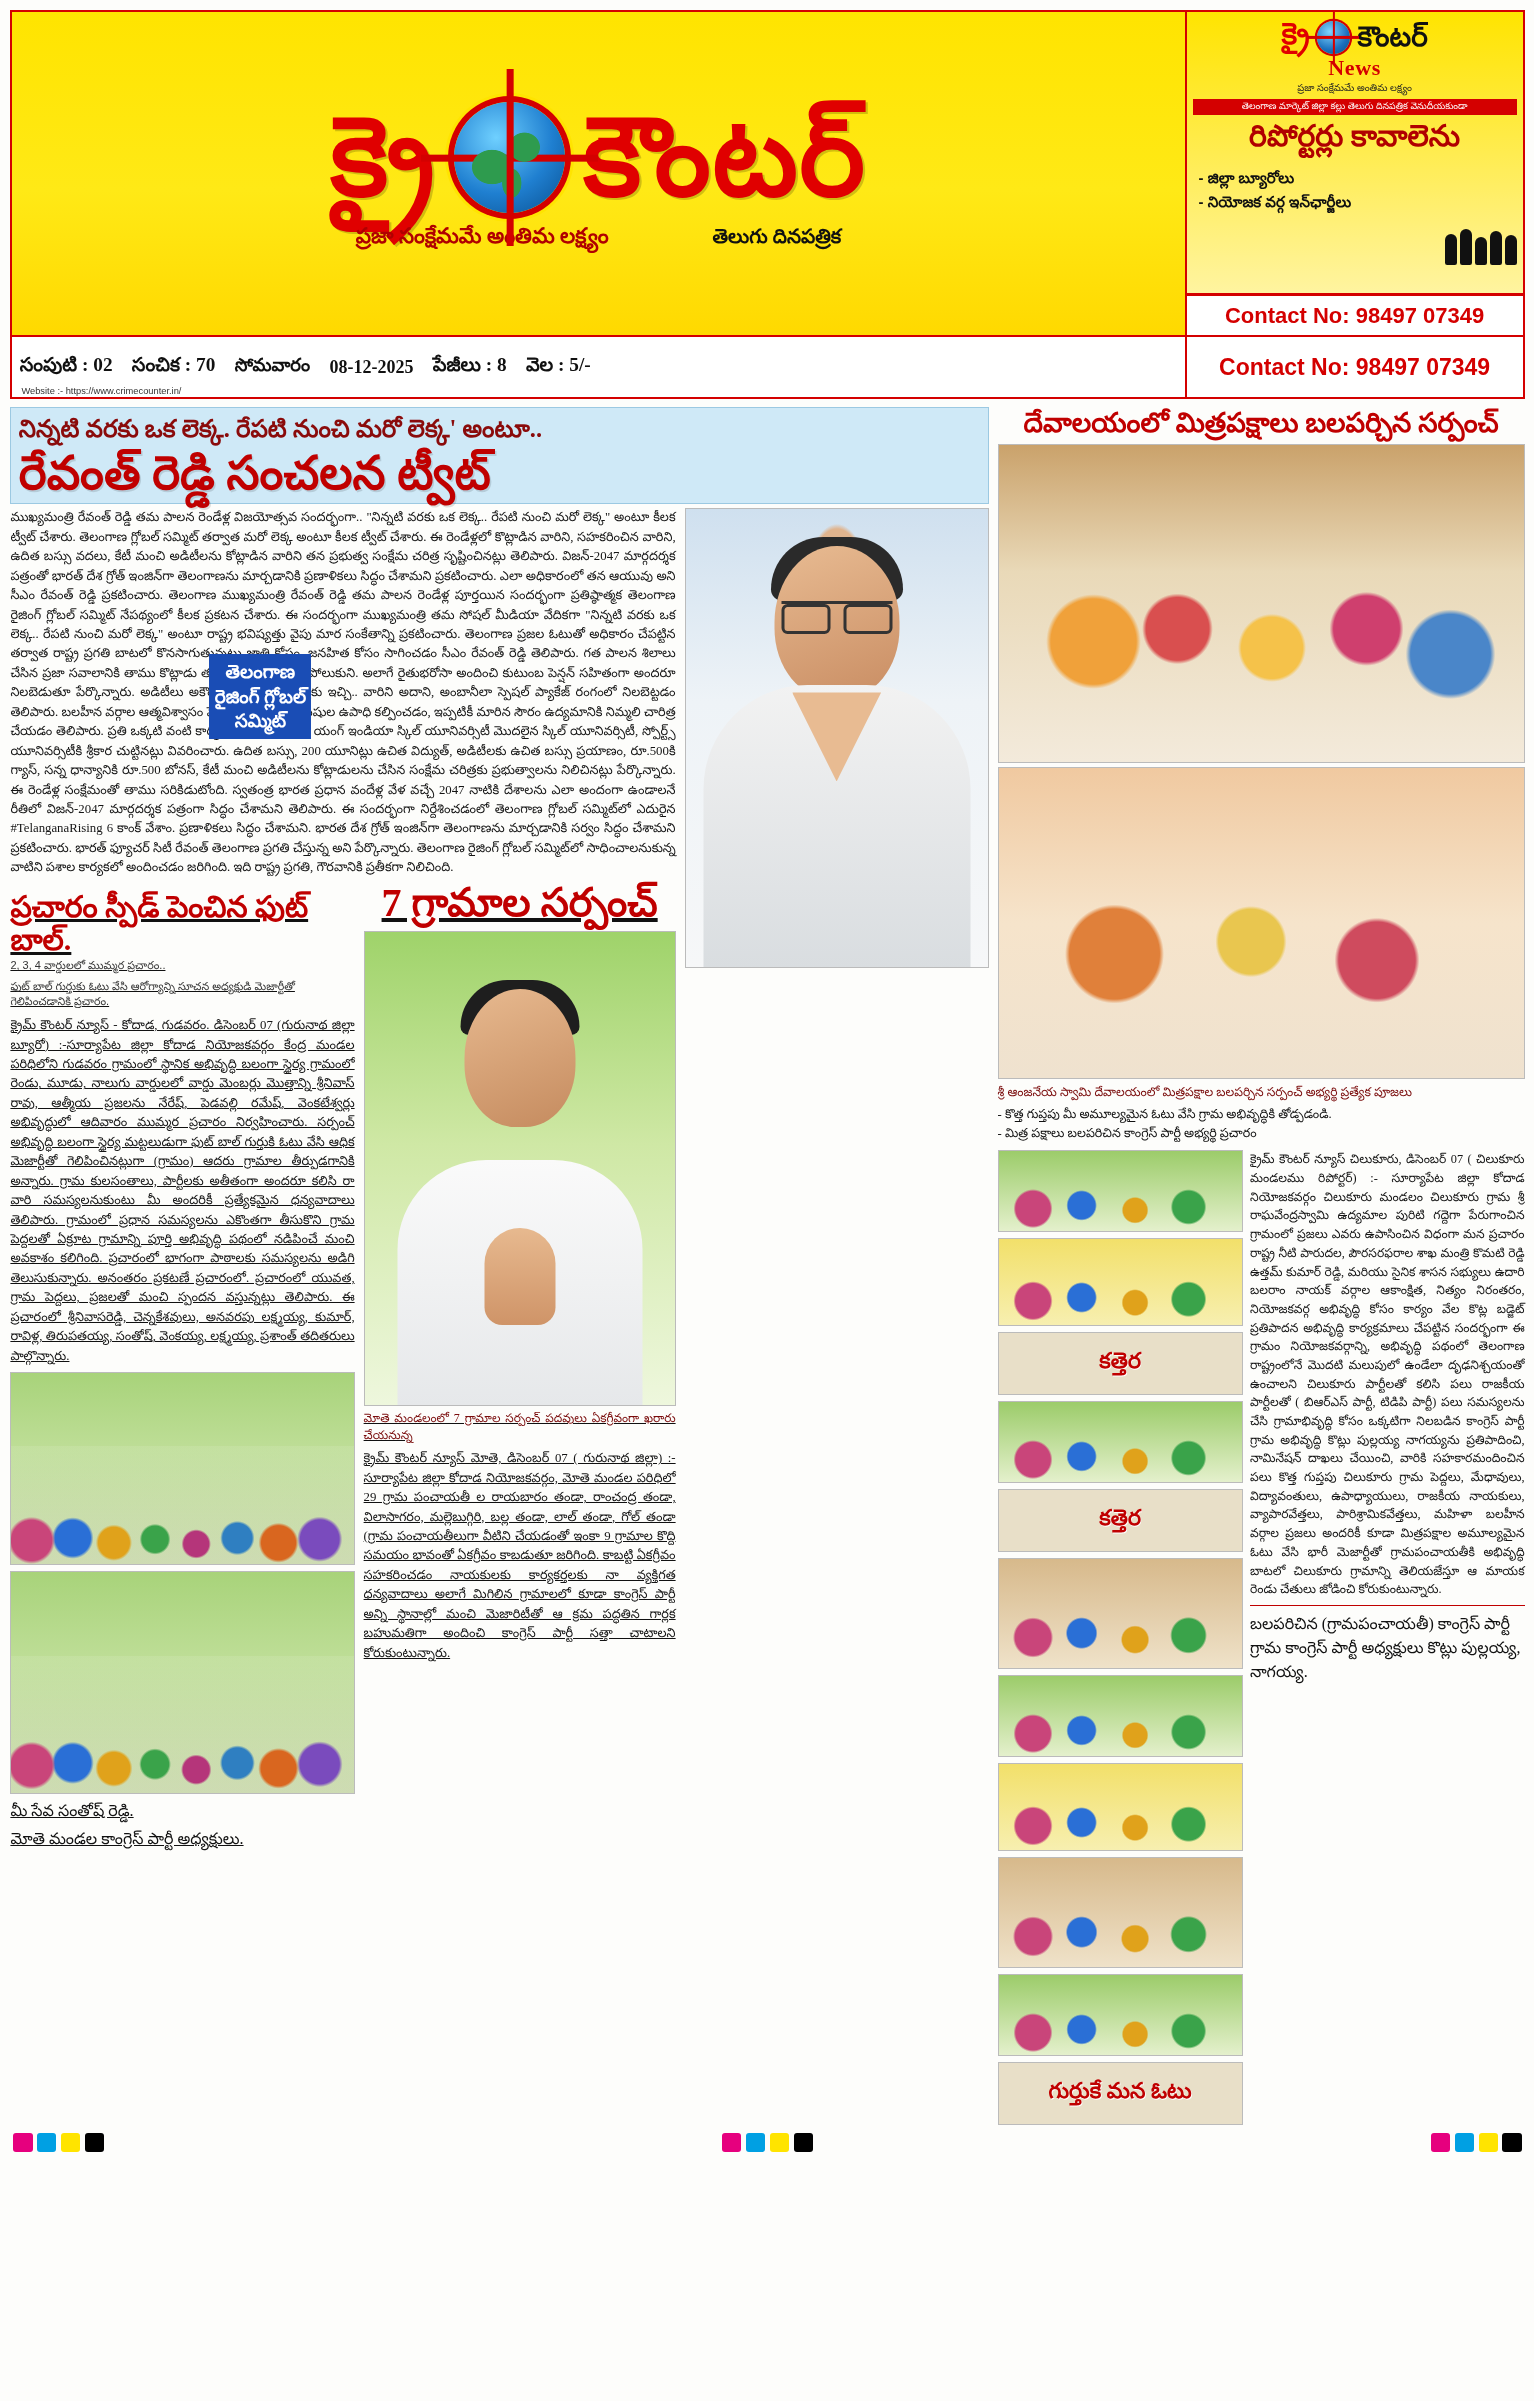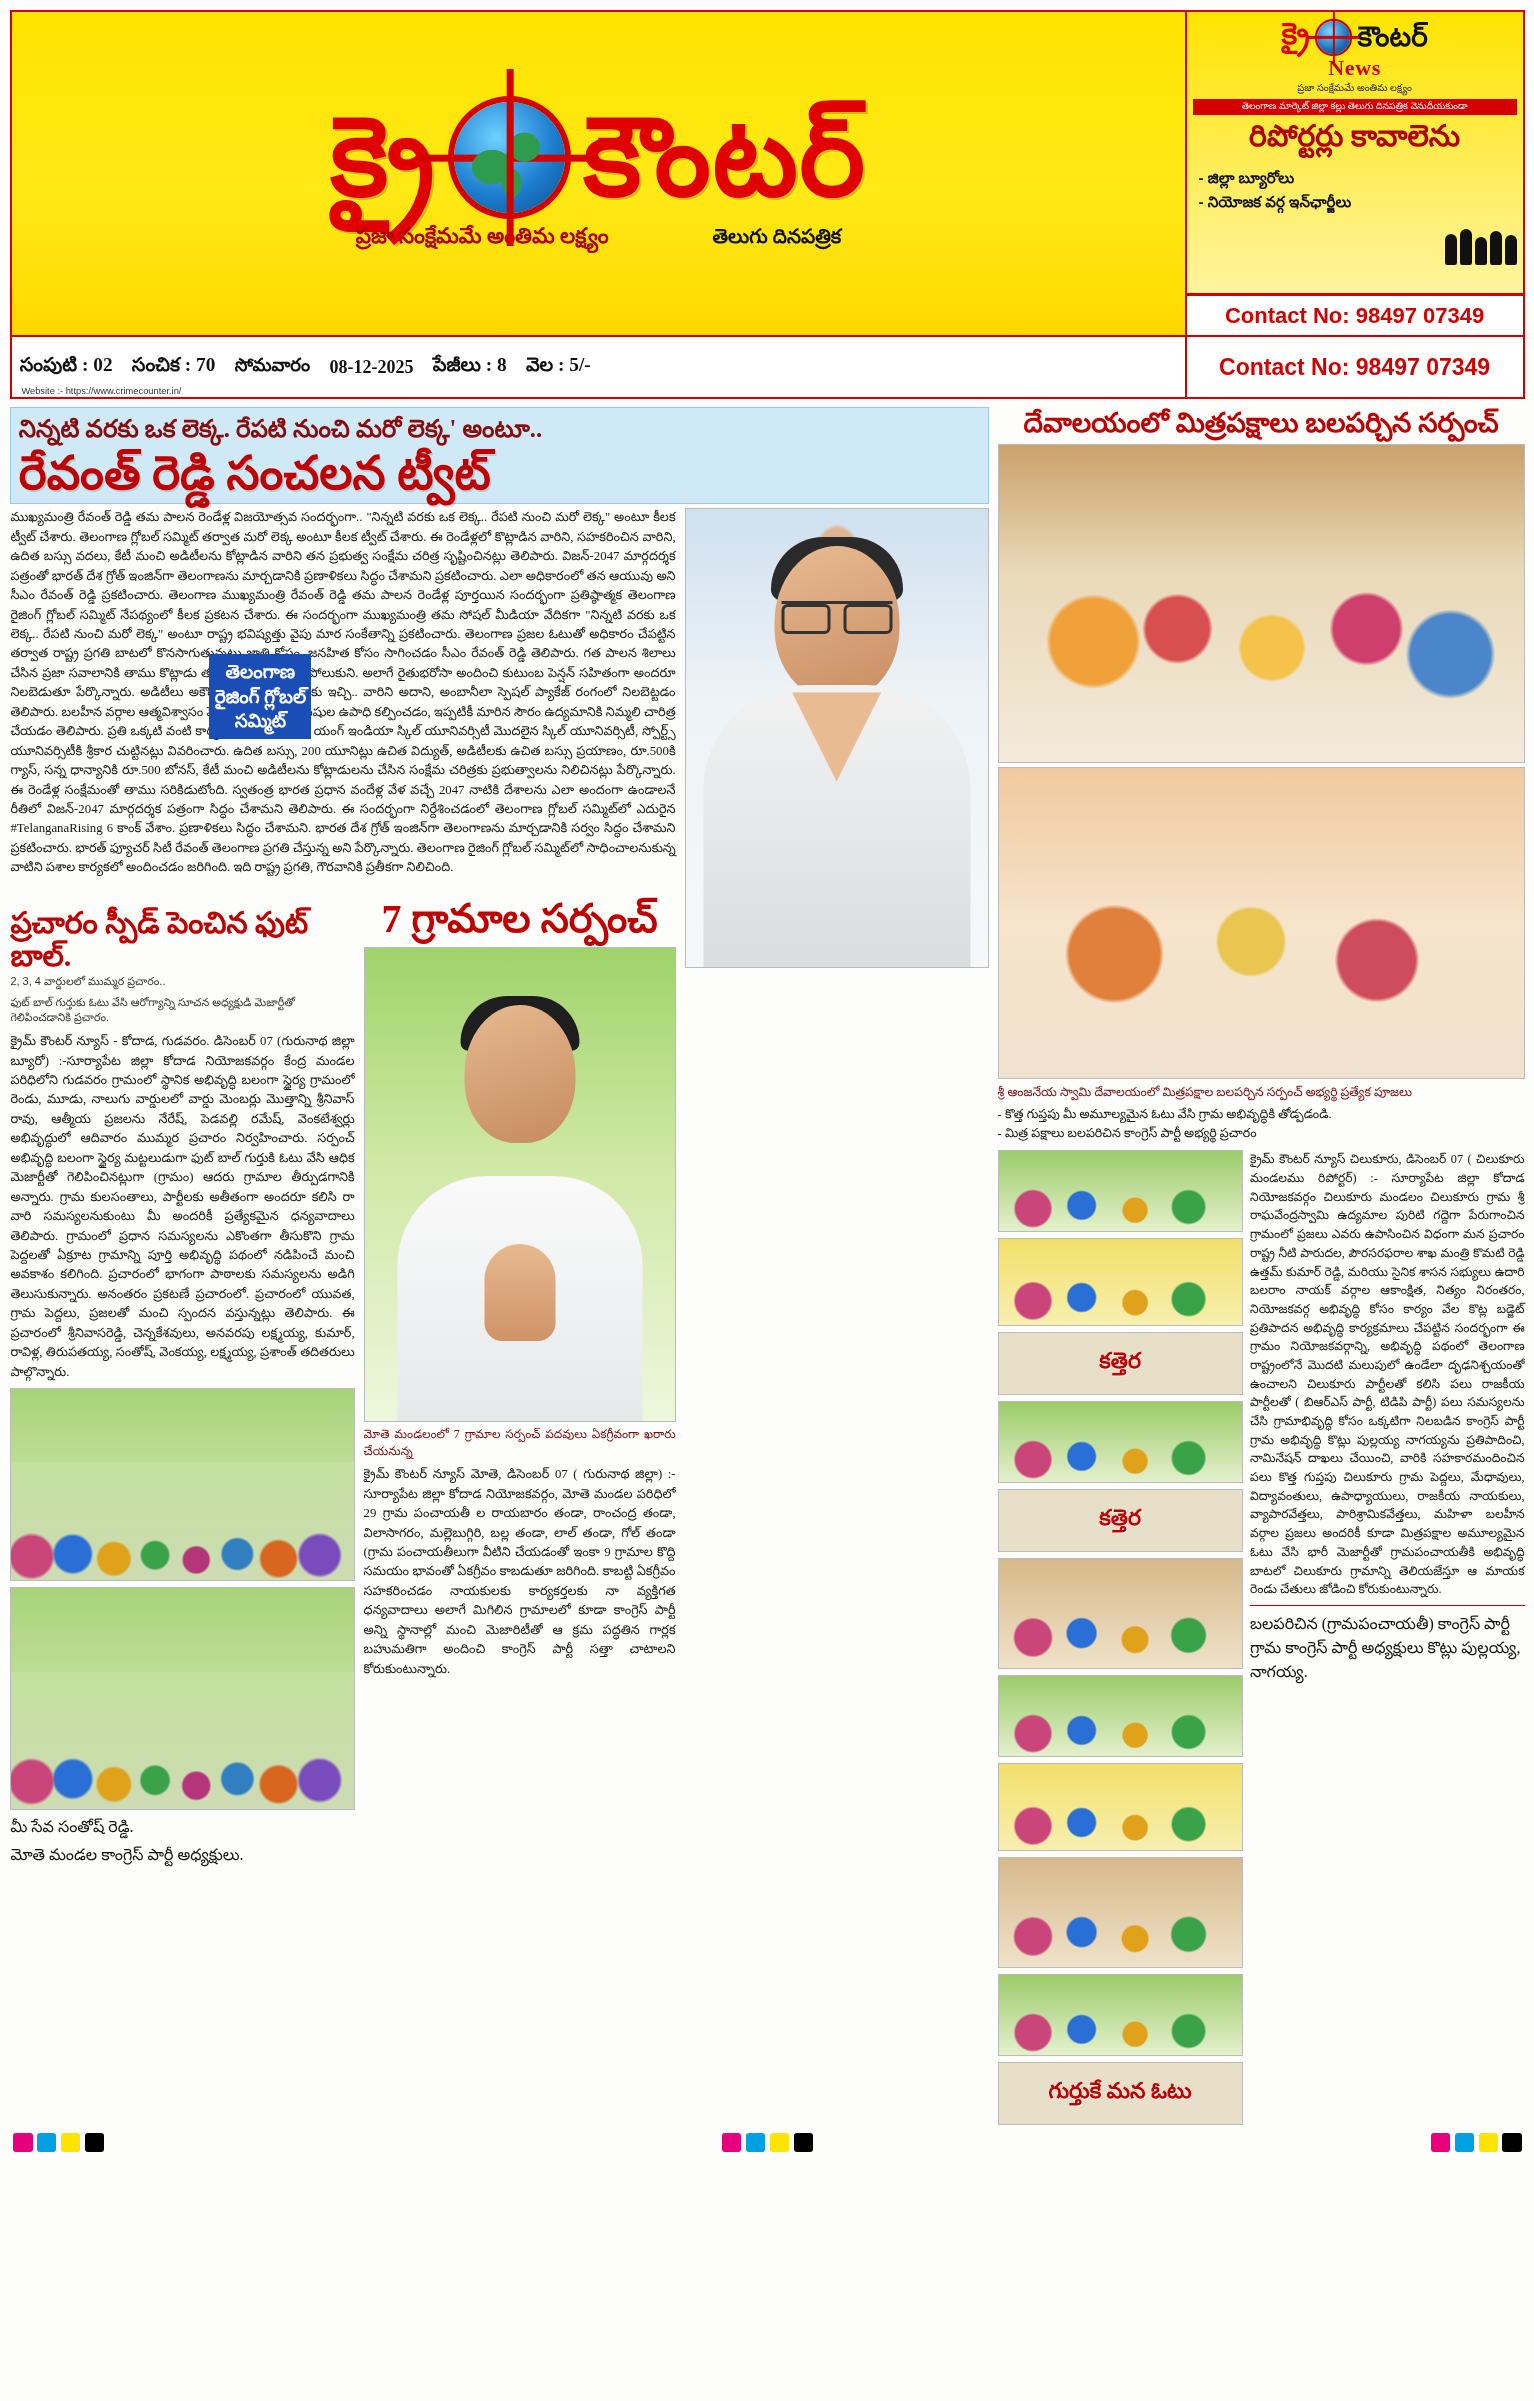--- a/index.html
+++ b/index.html
@@ -307,21 +307,21 @@
   }
 
   
   .sub-head {
     font-family:"Liberation Serif", serif;
     font-size:30px;font-weight:bold;color:#c00000;
     margin:10.4px 0 3px 0;
     line-height:1.1;
   }
   .small-note { font-size:11px;color:#333;margin:3px 0 6px 0;}
-  .mid-split { display:flex; gap:9px; margin-top:18px; }
+  .mid-split { display:flex; gap:9px; margin-top:2px;text-decoration:underline; }
   .mid-left { flex:1 1 0; min-width:0; }
   .mid-right { flex:0 0 312px; }
   .center-head {
     font-family:"Liberation Serif", serif;
     font-size:40px;font-weight:bold;color:#c00000;
     text-align:center;line-height:1.1;margin:1.5px 0 6px 0;
   }
   .person-photo {
     width:100%; height:475px;
     border:0.7px solid #bbb;

